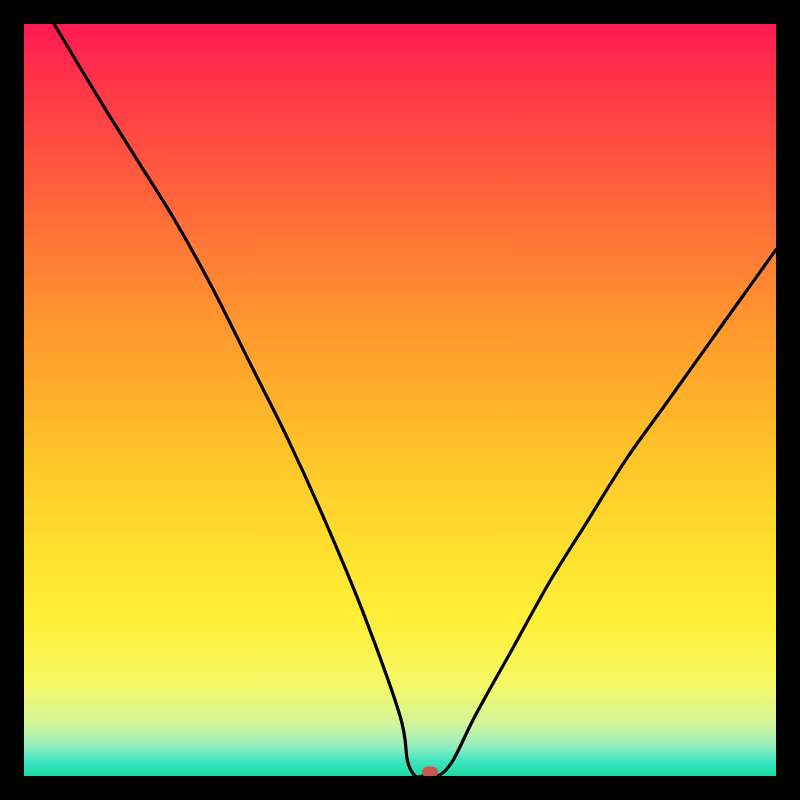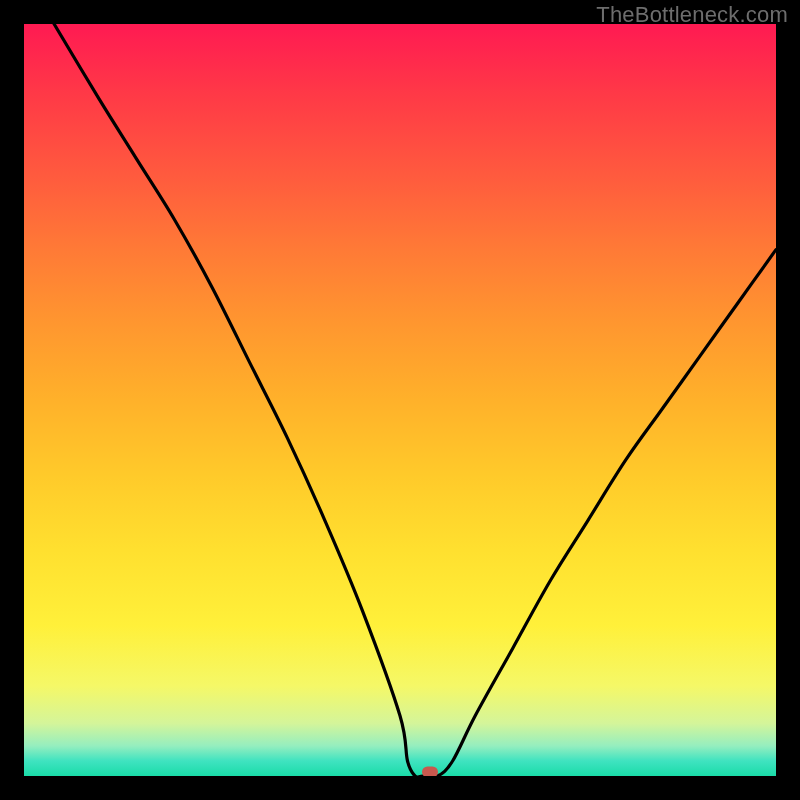--- a/index.html
+++ b/index.html
@@ -73,21 +73,20 @@
     border-radius: 6px;
     z-index: 8;
     transform: translate(-50%, -50%);
   }
 </style>
 </head>
 <body>
 
 <div class="frame">
 
-  <div class="watermark">TheBottleneck.com</div>
 
   <div class="plot-area">
     <div class="gradient"></div>
 
     <svg class="curve" viewBox="0 0 752 752" preserveAspectRatio="none">
       <path id="curve-path" fill="none" stroke="#000" stroke-width="3.2" stroke-linecap="round" stroke-linejoin="round" d="M 30.1 0.0 C 37.6 12.5, 61.4 52.6, 75.2 75.2 C 89.0 97.8, 100.3 115.3, 112.8 135.4 C 125.3 155.4, 137.9 174.2, 150.4 195.5 C 162.9 216.8, 175.5 239.4, 188.0 263.2 C 200.5 287.0, 213.1 313.3, 225.6 338.4 C 238.1 363.5, 250.7 387.3, 263.2 413.6 C 275.7 439.9, 288.3 467.5, 300.8 496.3 C 313.3 525.1, 325.9 554.0, 338.4 586.6 C 350.9 619.1, 368.5 666.8, 376.0 691.8 C 383.5 716.9, 381.0 726.9, 383.5 737.0 C 386.0 747.0, 388.5 749.5, 391.0 752.0 C 393.5 754.5, 394.8 752.0, 398.6 752.0 C 402.3 752.0, 408.6 754.5, 413.6 752.0 C 418.6 749.5, 422.4 747.0, 428.6 737.0 C 434.9 726.9, 441.2 710.6, 451.2 691.8 C 461.2 673.0, 476.3 646.7, 488.8 624.2 C 501.3 601.6, 513.9 577.8, 526.4 556.5 C 538.9 535.2, 551.5 516.4, 564.0 496.3 C 576.5 476.3, 589.1 455.0, 601.6 436.2 C 614.1 417.4, 626.7 401.1, 639.2 383.5 C 651.7 366.0, 664.3 348.4, 676.8 330.9 C 689.3 313.3, 701.9 295.8, 714.4 278.2 C 726.9 260.7, 745.7 234.4, 752.0 225.6"></path>
     </svg>
 
     <div class="marker" id="marker" style="left: 406.08px; top: 748px;"></div>
   </div>

